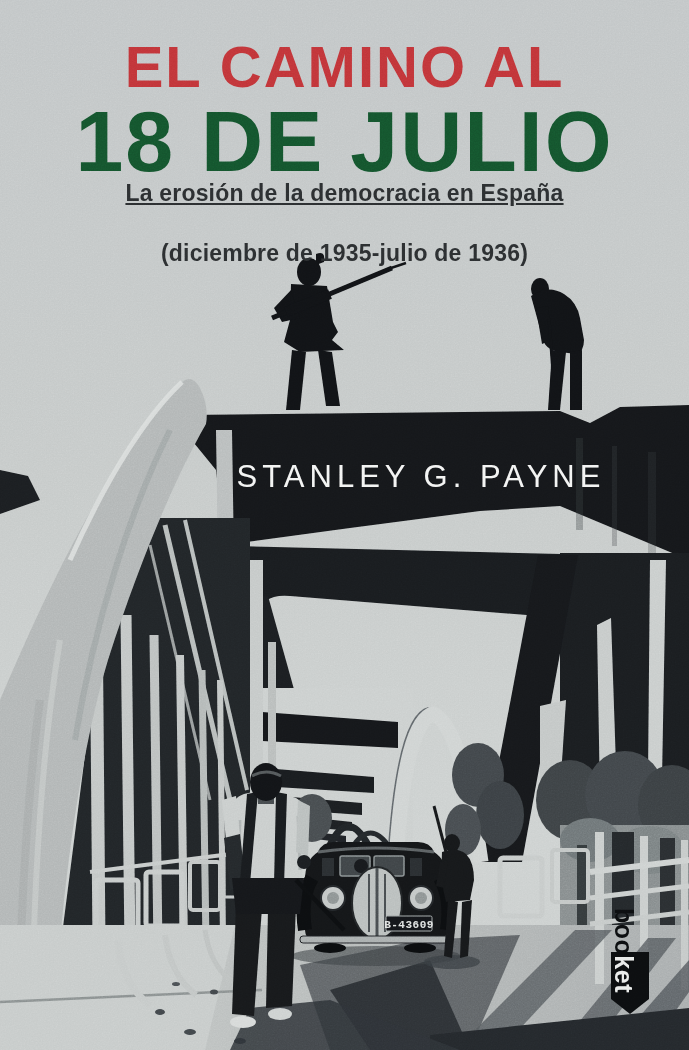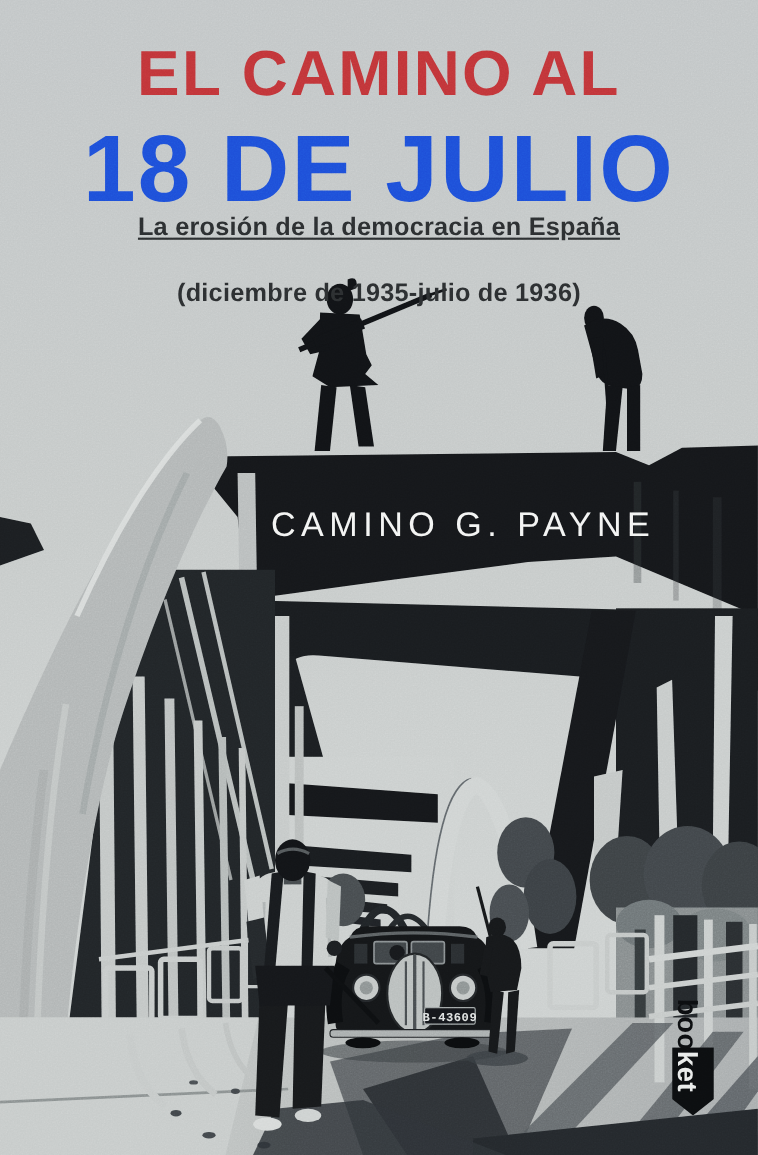--- a/index.html
+++ b/index.html
@@ -1,21 +1,21 @@
 <!DOCTYPE html>
 <html><head>
 <meta charset="utf-8">
 <style>
   html,body{margin:0;padding:0;background:#888;}
   .cover{position:relative;width:689px;height:1050px;overflow:hidden;
          background:#c5c9ca;font-family:"Liberation Sans",sans-serif;}
   .photo{position:absolute;inset:0;}
   .title-block{position:absolute;top:0;left:0;right:0;text-align:center;}
   .t1{font-size:58px;font-weight:800;letter-spacing:2px;line-height:1;margin-top:38px;color:#c03438;}
-  .t2{font-size:86px;font-weight:800;letter-spacing:2px;line-height:1;margin-top:15px;color:#1d4ed8;}
+  .t2{font-size:86px;font-weight:800;letter-spacing:2px;line-height:1;margin-top:2px;color:#14532d;}
   .sub{font-size:23px;font-weight:700;letter-spacing:0.2px;line-height:27px;color:#2b2e30;margin-top:33px;}
   .sub.first{margin-top:-4px;text-decoration:underline;}
   .author{position:absolute;top:459px;left:153px;width:536px;text-align:center;
           font-size:31px;font-weight:400;letter-spacing:5px;color:#f3f4f3;}
   .booket-badge{position:absolute;left:611px;top:952px;width:38px;height:62px;background:#0c0e10;
           clip-path:polygon(0 0,100% 0,100% 76%,50% 100%,0 76%);}
   .booket-text{position:absolute;left:603px;top:908px;height:110px;width:40px;
           writing-mode:vertical-rl;font-size:25px;font-weight:700;letter-spacing:0.5px;
           color:#0c0e10;line-height:38px;}
   .booket-text .on-badge{color:#e9ebea;}
@@ -243,21 +243,21 @@
   </g>
 </svg>
 
 <div class="title-block">
   <div class="t1">EL CAMINO AL</div>
   <div class="t2">18 DE JULIO</div>
   <div class="sub first">La erosión de la democracia en España</div>
   <div class="sub">(diciembre de 1935-julio de 1936)</div>
 </div>
 
-<div class="author">CAMINO G. PAYNE</div>
+<div class="author">STANLEY G. PAYNE</div>
 
 <div class="booket-badge"></div>
 <div class="booket-text"><span>boo</span><span class="on-badge">ket</span></div>
 
 <svg class="grain" viewBox="0 0 689 1050" width="689" height="1050">
   <filter id="grainF">
     <feTurbulence type="fractalNoise" baseFrequency="0.75" numOctaves="2" stitchTiles="stitch"></feTurbulence>
     <feColorMatrix type="saturate" values="0"></feColorMatrix>
   </filter>
   <rect width="689" height="1050" filter="url(#grainF)"></rect>

